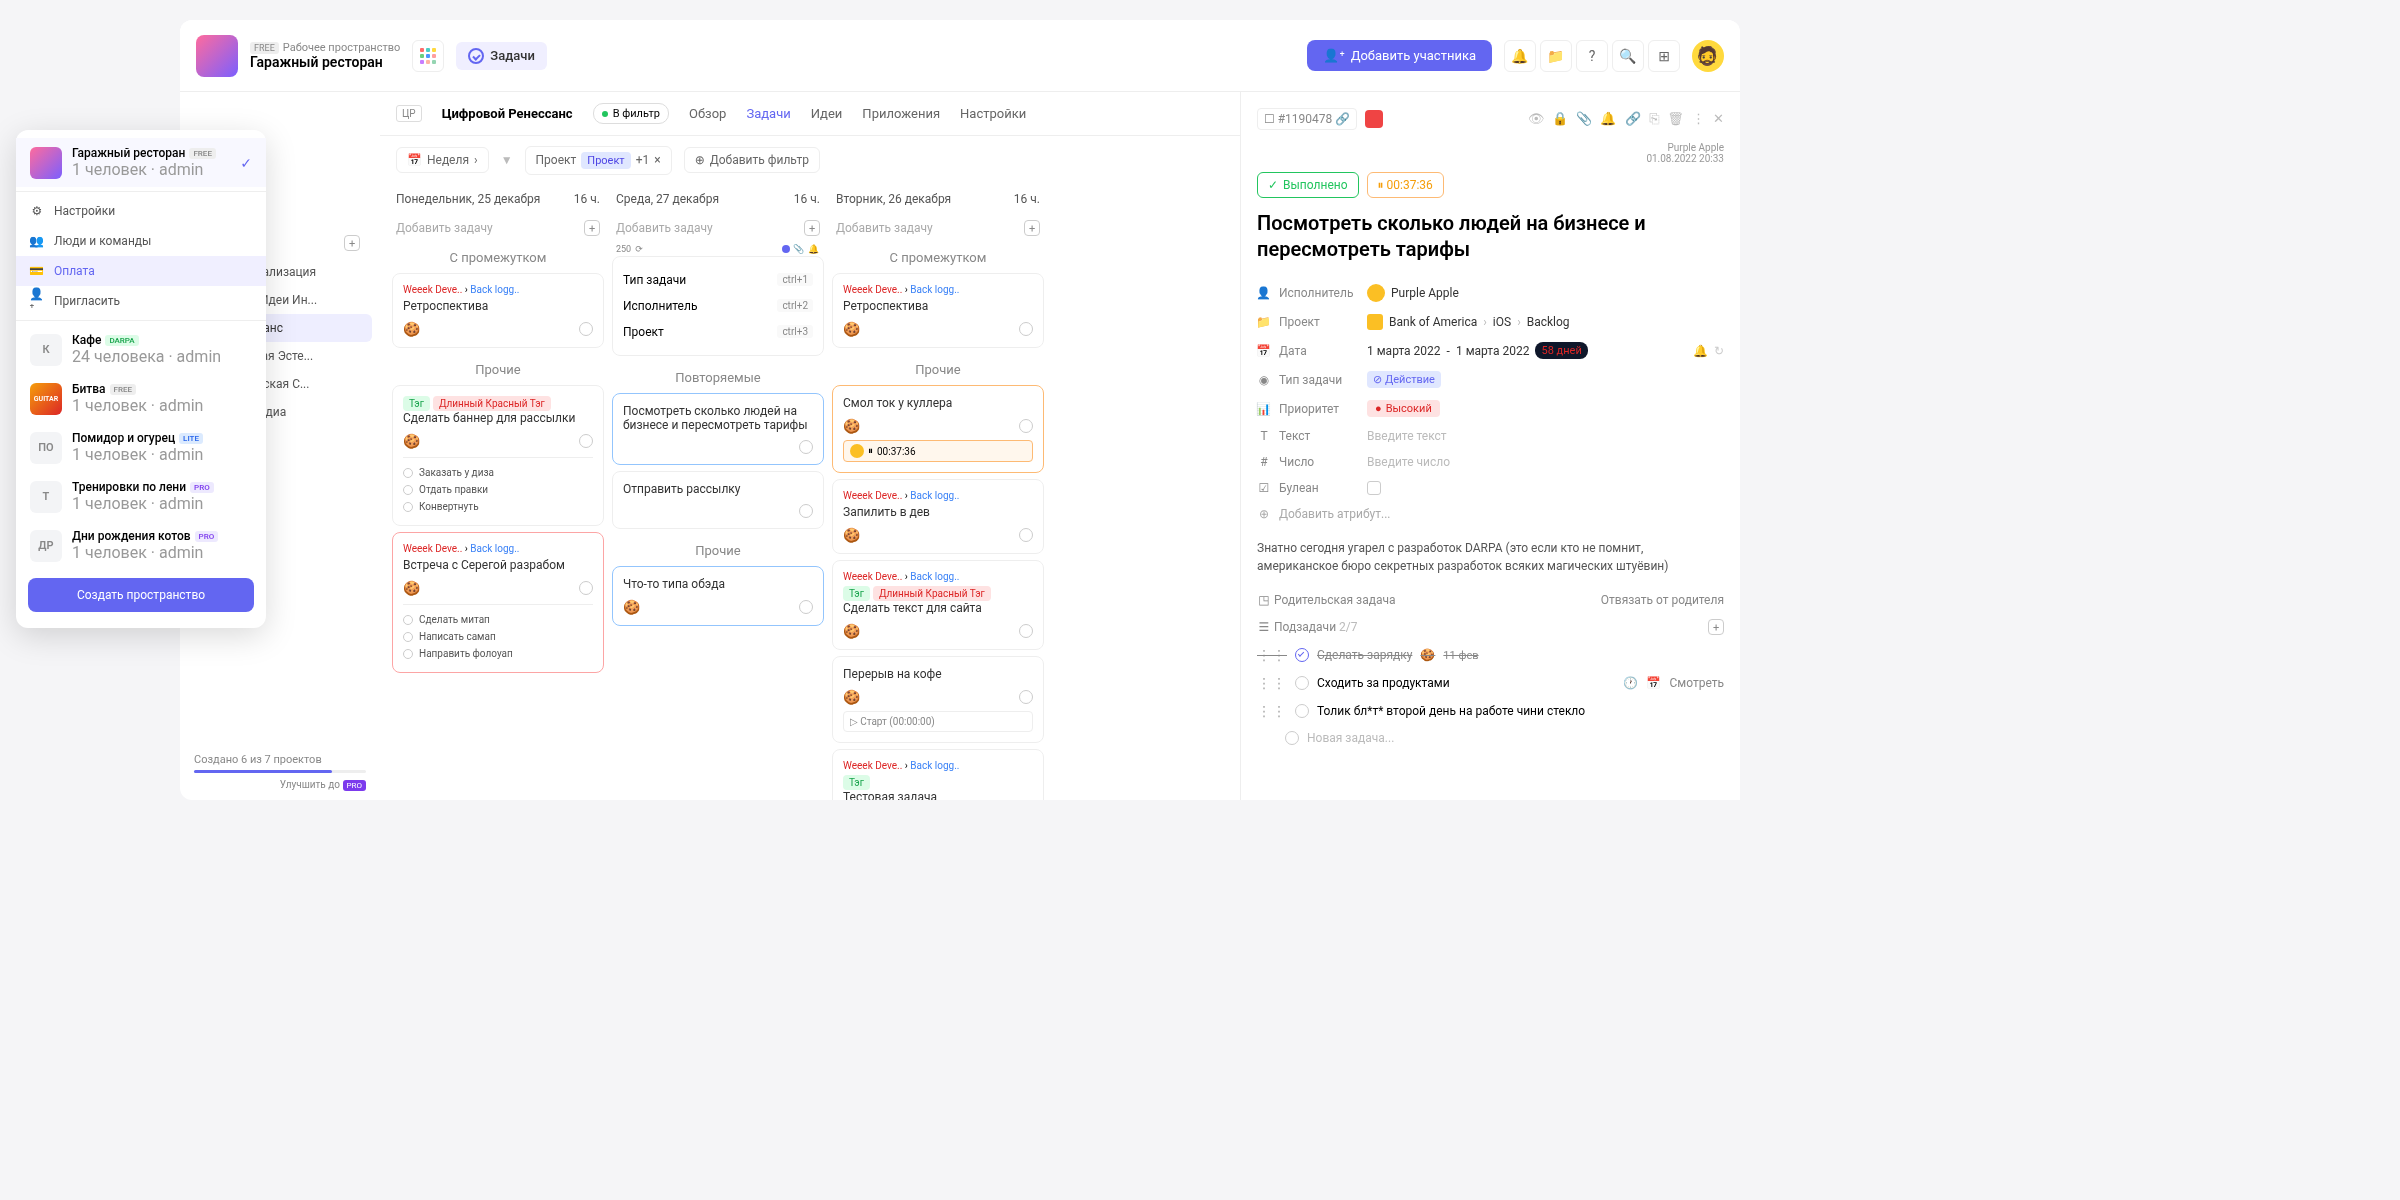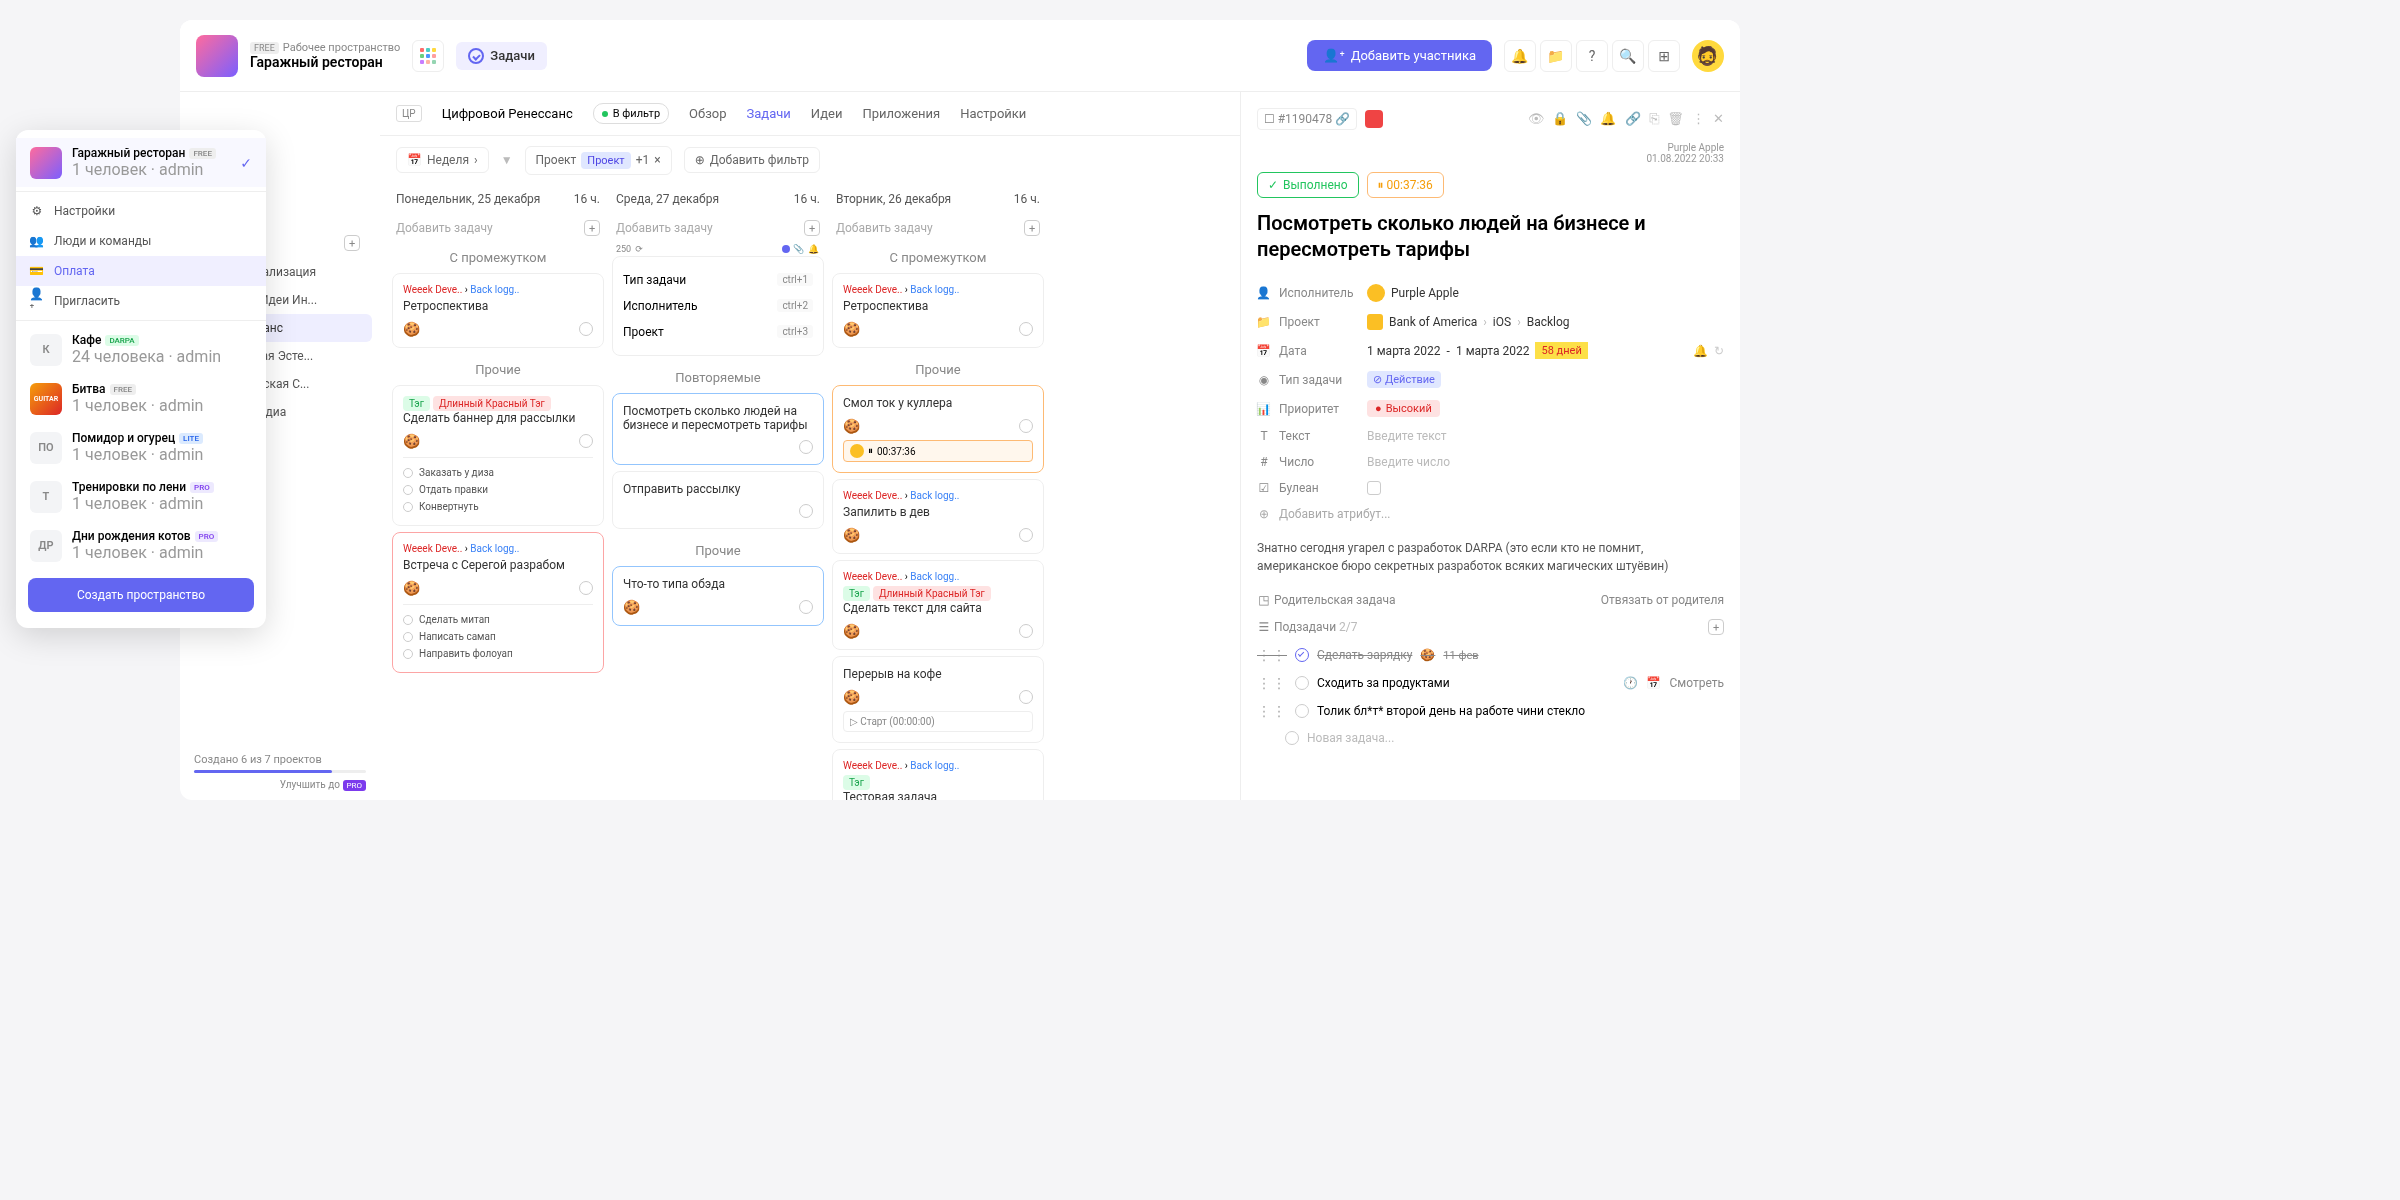--- a/index.html
+++ b/index.html
@@ -20,21 +20,21 @@
 .tasks-btn{display:flex;align-items:center;gap:6px;padding:6px 12px;background:#f0efff;border-radius:6px;font-size:13px;font-weight:500;color:#333}
 .check-icon{width:16px;height:16px;border:2px solid #6366f1;border-radius:50%;position:relative}
 .check-icon::after{content:'';position:absolute;left:3px;top:4px;width:5px;height:3px;border-left:2px solid #6366f1;border-bottom:2px solid #6366f1;transform:rotate(-45deg)}
 .spacer{flex:1}
 .add-member-btn{background:#6366f1;color:#fff;padding:8px 16px;border-radius:8px;font-size:13px;display:flex;align-items:center;gap:6px;border:none}
 .hdr-icons{display:flex;gap:4px}
 .hdr-icon{width:32px;height:32px;border:1px solid #eee;border-radius:6px;display:flex;align-items:center;justify-content:center;color:#666;font-size:14px}
 .avatar{width:32px;height:32px;border-radius:50%;background:#FFD93D;font-size:18px;display:flex;align-items:center;justify-content:center}
 .nav-tabs{position:absolute;top:72px;left:200px;right:0;height:44px;display:flex;align-items:center;padding:0 16px;gap:20px;font-size:13px;border-bottom:1px solid #eee}
 .proj-badge{font-size:10px;color:#888;padding:2px 5px;border:1px solid #ddd;border-radius:3px}
-.proj-name{font-weight:400}
+.proj-name{font-weight:700}
 .status-pill{display:flex;align-items:center;gap:5px;font-size:11px;padding:3px 8px;border:1px solid #ddd;border-radius:10px}
 .status-dot{width:6px;height:6px;border-radius:50%;background:#22c55e}
 .nav-link{color:#666;cursor:pointer}
 .nav-link.active{color:#6366f1}
 .filters{position:absolute;top:116px;left:200px;right:500px;height:48px;display:flex;align-items:center;padding:0 16px;gap:12px;font-size:12px;color:#666}
 .filter-pill{padding:5px 10px;border:1px solid #eee;border-radius:6px;display:flex;align-items:center;gap:5px}
 .proj-tag{background:#e0e7ff;color:#4f46e5;padding:2px 6px;border-radius:4px;font-size:11px}
 .board{position:absolute;top:164px;left:200px;right:500px;bottom:0;display:flex;overflow-x:auto;padding:0 8px}
 .col{width:220px;flex-shrink:0;padding:0 4px}
 .col-hdr{display:flex;justify-content:space-between;padding:8px 4px;font-size:12px;color:#555}
@@ -68,21 +68,21 @@
 .status-row{display:flex;gap:8px;margin-bottom:12px}
 .done-pill{border:1px solid #22c55e;color:#22c55e;padding:5px 10px;border-radius:6px;font-size:12px;display:flex;align-items:center;gap:5px}
 .time-pill{border:1px solid #fdba74;color:#f59e0b;padding:5px 10px;border-radius:6px;font-size:12px}
 .detail-title{font-size:20px;font-weight:600;line-height:1.3;margin-bottom:16px}
 .attr-row{display:flex;align-items:center;padding:6px 0;font-size:12px}
 .attr-label{width:110px;color:#888;display:flex;align-items:center;gap:8px}
 .attr-val{flex:1;display:flex;align-items:center;gap:6px;color:#333}
 .attr-val .av{width:18px;height:18px;border-radius:50%;background:#fbbf24}
 .proj-icon{width:16px;height:16px;border-radius:3px;background:#fbbf24}
 .bc-sep{color:#bbb}
-.days-badge{background:#fde047;color:#dc2626;padding:2px 6px;border-radius:0;font-size:11px}
+.days-badge{background:#0f172a;color:#dc2626;padding:2px 6px;border-radius:8px;font-size:11px}
 .action-badge{background:#e0e7ff;color:#6366f1;padding:2px 6px;border-radius:4px;font-size:11px}
 .prio-badge{background:#fee2e2;color:#dc2626;padding:2px 8px;border-radius:4px;font-size:11px;display:flex;align-items:center;gap:4px}
 .placeholder{color:#bbb}
 .add-attr{color:#aaa;display:flex;align-items:center;gap:8px;padding:6px 0;font-size:12px}
 .desc{font-size:12px;color:#555;line-height:1.5;margin:12px 0}
 .section-row{display:flex;justify-content:space-between;align-items:center;padding:6px 0;font-size:12px;color:#888}
 .parent-task{display:flex;align-items:center;gap:8px;padding:8px 0;font-size:13px}
 .avatars{display:flex}
 .avatars span{width:18px;height:18px;border-radius:50%;border:1.5px solid #fff;margin-left:-4px;font-size:9px;display:flex;align-items:center;justify-content:center}
 .sub-row{display:flex;align-items:center;gap:8px;padding:6px 0;font-size:12px}

